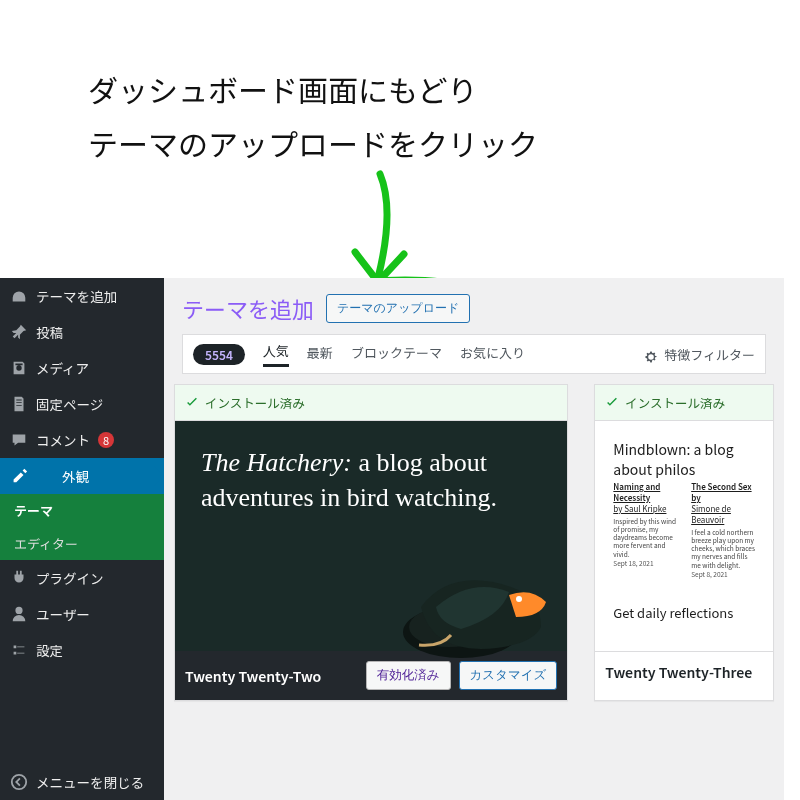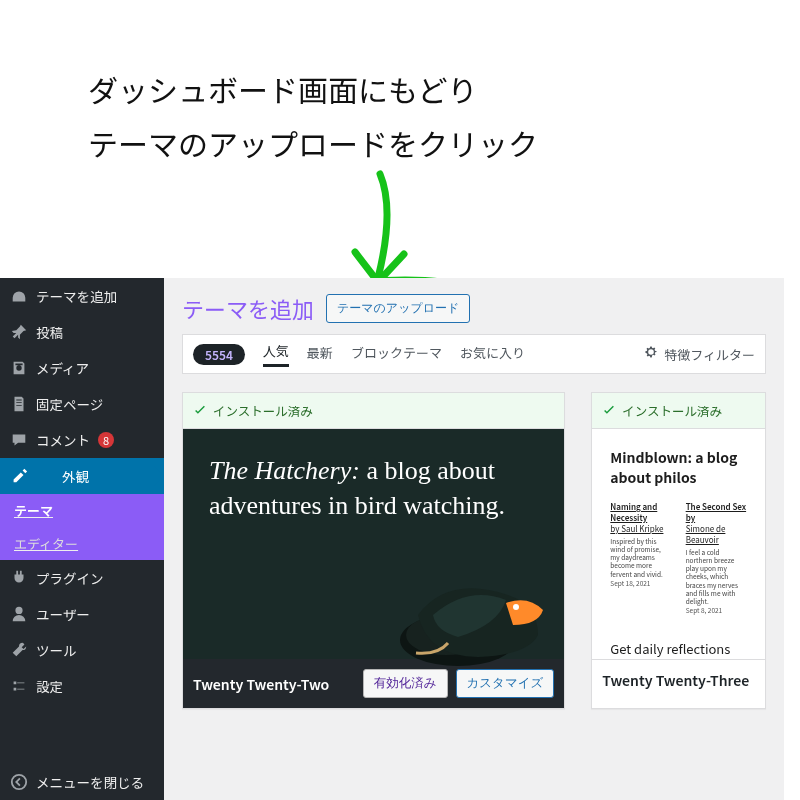--- a/index.html
+++ b/index.html
@@ -23,21 +23,21 @@
              flex-direction:column; }
   .sb-item { display:flex; align-items:center; gap:8px; padding:8px 8px 8px 10px;
              font-size:13.5px; color:#eee; cursor:pointer; position:relative; }
   .sb-item .ic { width:18px; height:18px; display:inline-flex; align-items:center;
                  justify-content:center; fill:#9ea3a8; }
   .sb-item.active { background:#0073aa; color:#fff;gap:34px; }
   .sb-item.active .ic { fill:#fff; }
   .sb-item.active::after { content:""; position:absolute; right:-10px; top:50%;
        transform:translateY(-50%); border:10px solid transparent;
        border-left-color:#0073aa; }
-  .sb-sub { background:#8b5cf6;text-decoration:underline; }
+  .sb-sub { background:#15803d; }
   .sb-sub .sb-subitem { padding:7px 8px 7px 14px; font-size:13px; color:#ddd;
             cursor:pointer; }
   .sb-sub .sb-subitem.current { color:#fff; font-weight:600; }
   .badge { background:#d63638; color:#fff; font-size:11px; min-width:16px;
            height:16px; border-radius:8px; display:inline-flex;
            align-items:center; justify-content:center; padding:0 4px; }
 
   
   .main { flex:1; background:#f0f0f1; display:flex; flex-direction:column;
           overflow:hidden; }
@@ -47,42 +47,42 @@
   .btn-outline { background:#f6f7f7; border:1px solid #2271b1; color:#2271b1;
                  font-size:12px; padding:5px 10px; border-radius:3px; cursor:pointer; }
 
   .filterbar { background:#fff; margin:0 18px; border:1px solid #dcdcde;
                display:flex; align-items:center; gap:18px; padding:6px 10px;
                font-size:13px; color:#50575e; }
   .pill { background:#1d2327; color:#c4b5fd; border-radius:999px; padding:2px 12px;
           font-size:12px; font-weight:600; }
   .tab { cursor:pointer; padding-bottom:4px; }
   .tab.active { color:#1d2327; border-bottom:3px solid #1d2327; }
-  .gearlink { margin-left:auto; display:flex; align-items:flex-start; gap:6px;
+  .gearlink { margin-left:auto; display:flex; align-items:flex-end; gap:6px;
               cursor:pointer; }
   .gearlink svg { width:14px; height:14px; fill:#50575e; }
 
   
-  .cards { display:flex; gap:26px; padding:18px; }
+  .cards { display:flex; gap:26px; padding:10px; }
   .card { width:395px; border:1px solid #dcdcde; background:#fff; display:flex;
           flex-direction:column; box-shadow:0 1px 1px rgba(0,0,0,.04);
           overflow:hidden; }
   .card-status { display:flex; align-items:center; gap:6px; padding:8px 10px;
                  font-size:12.5px; color:#2b6e2b; border-bottom:1px solid #dcdcde;
                  background:#eefaf0; }
   .card-status svg { width:14px; height:14px; fill:#1a9c3c; }
   .preview { height:230px; position:relative; }
   
   .p1 { background:#1a2a28; color:#fff; padding:24px 26px 0 26px; }
   .p1-title { font-size:26px; line-height:1.35; font-family:Georgia,"Times New Roman",serif; }
   .p1-title .em { font-style:italic; }
   .p1-bird { position:absolute; right:6px; bottom:-16px; width:170px; height:130px; }
   
   .p2 { background:#fff; padding:18px 18px 10px 18px; color:#1d1d1d; }
-  .p2-head { font-size:14px; font-weight:700; margin-bottom:14px; }
+  .p2-head { font-size:14px; font-weight:400; margin-bottom:2px; }
   .p2-cols { display:flex; gap:14px; }
   .p2-col { flex:1; }
   .p2-book { font-size:8px; font-weight:600; text-decoration:underline; }
   .p2-auth { font-size:8px; text-decoration:underline; }
   .p2-blurb { font-size:6.5px; color:#444; margin-top:3px; line-height:1.25; }
   .p2-date { font-size:6.5px; color:#555; margin-top:0; }
   .p2-daily { margin-top:24px; font-size:13px; color:#1d1d1d; }
   
   .card-foot { background:#23282d; color:#fff; display:flex; align-items:center;
                padding:10px 10px; gap:8px; font-size:13px; }
@@ -175,28 +175,20 @@
         </span>
         <span>プラグイン</span>
       </div>
       <div class="sb-item">
         <span class="ic">
           <svg viewBox="0 0 20 20">
               <path d="M10 10a4 4 0 100-8 4 4 0 000 8zm-7 8a7 7 0 0114 0H3z"></path>
             </svg>
         </span>
         <span>ユーザー</span>
-      </div>
-      <div class="sb-item">
-        <span class="ic">
-          <svg viewBox="0 0 20 20">
-              <path d="M14 2a4 4 0 00-4 4l-7 7 4 4 7-7a4 4 0 004-4l-3 3-2-2 3-3a4 4 0 00-2-2z"></path>
-            </svg>
-        </span>
-        <span>ツール</span>
       </div>
       <div class="sb-item">
         <span class="ic">
           <svg viewBox="0 0 20 20">
               <path d="M4 5h3v3H4V5zm4 1h8v1H8V6zM4 12h3v3H4v-3zm4 1h8v1H8v-1z"></path>
             </svg>
         </span>
         <span>設定</span>
       </div>
       <div class="sb-item" style="margin-top:auto">

